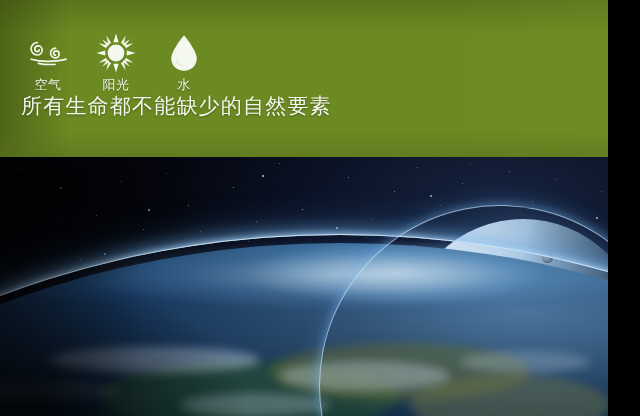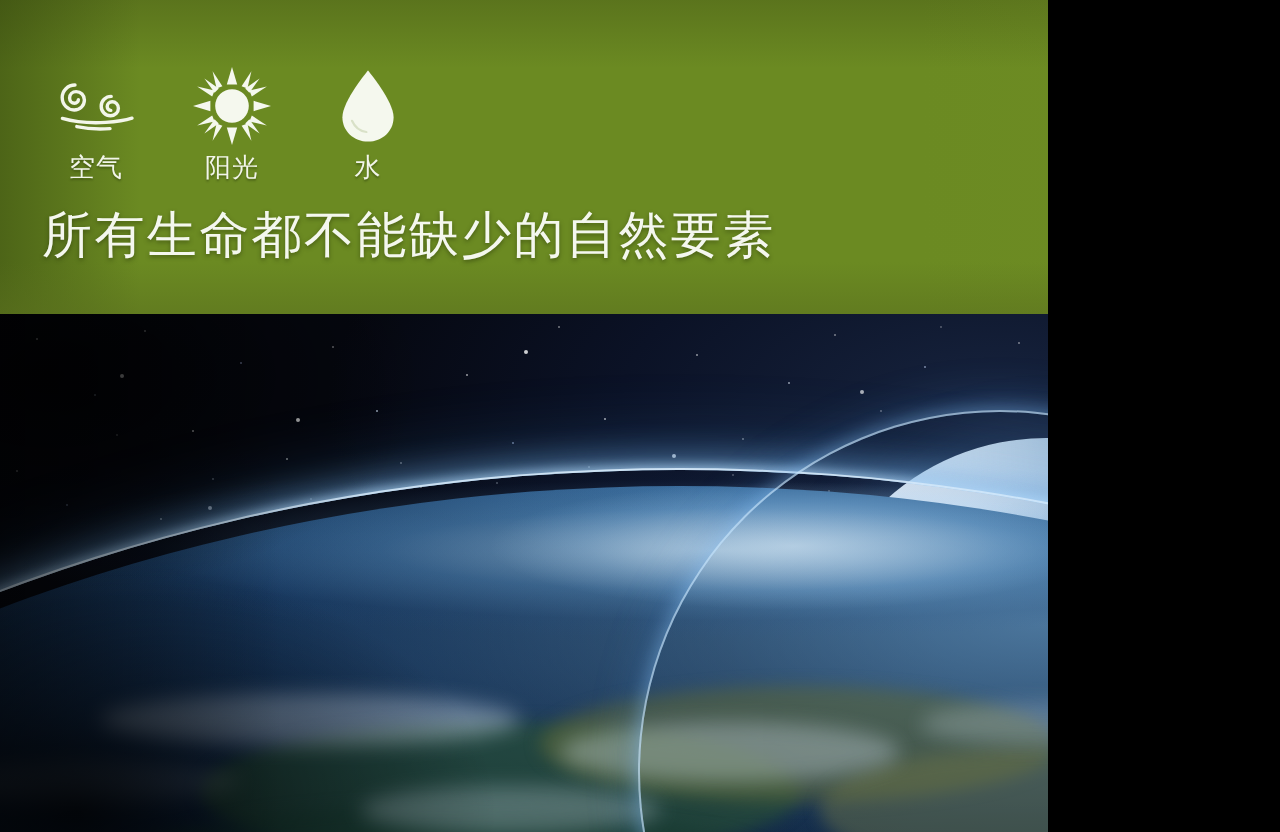--- a/index.html
+++ b/index.html
@@ -5,21 +5,21 @@
   html, body {
     margin: 0;
     padding: 0;
     background: #000;
   }
   body {
     font-family: "DejaVu Sans", "Liberation Sans", sans-serif;
   }
   #stage {
     position: relative;
-    width: 524px;
+    width: 608px;
     height: 416px;
     overflow: hidden;
     background: #be185d;
   }
 
   
   #green-panel {
     position: absolute;
     left: 0; top: 0;
     width: 640px;
@@ -76,23 +76,23 @@
     line-height: 16px;
     letter-spacing: 0.5px;
     white-space: nowrap;
     text-shadow: 0 1px 1px rgba(40,55,10,0.45);
   }
 
   
   #tagline {
     position: absolute;
     left: 21px;
-    top: 104px;
+    top: 92px;
     color: #f4f7ee;
-    font-size: 25px;
+    font-size: 21px;
     line-height: 28px;
     letter-spacing: 1.2px;
     white-space: nowrap;
     text-shadow: 0 1px 2px rgba(35,48,8,0.50);
   }
 
   
   #space-scene {
     position: absolute;
     left: 0;

